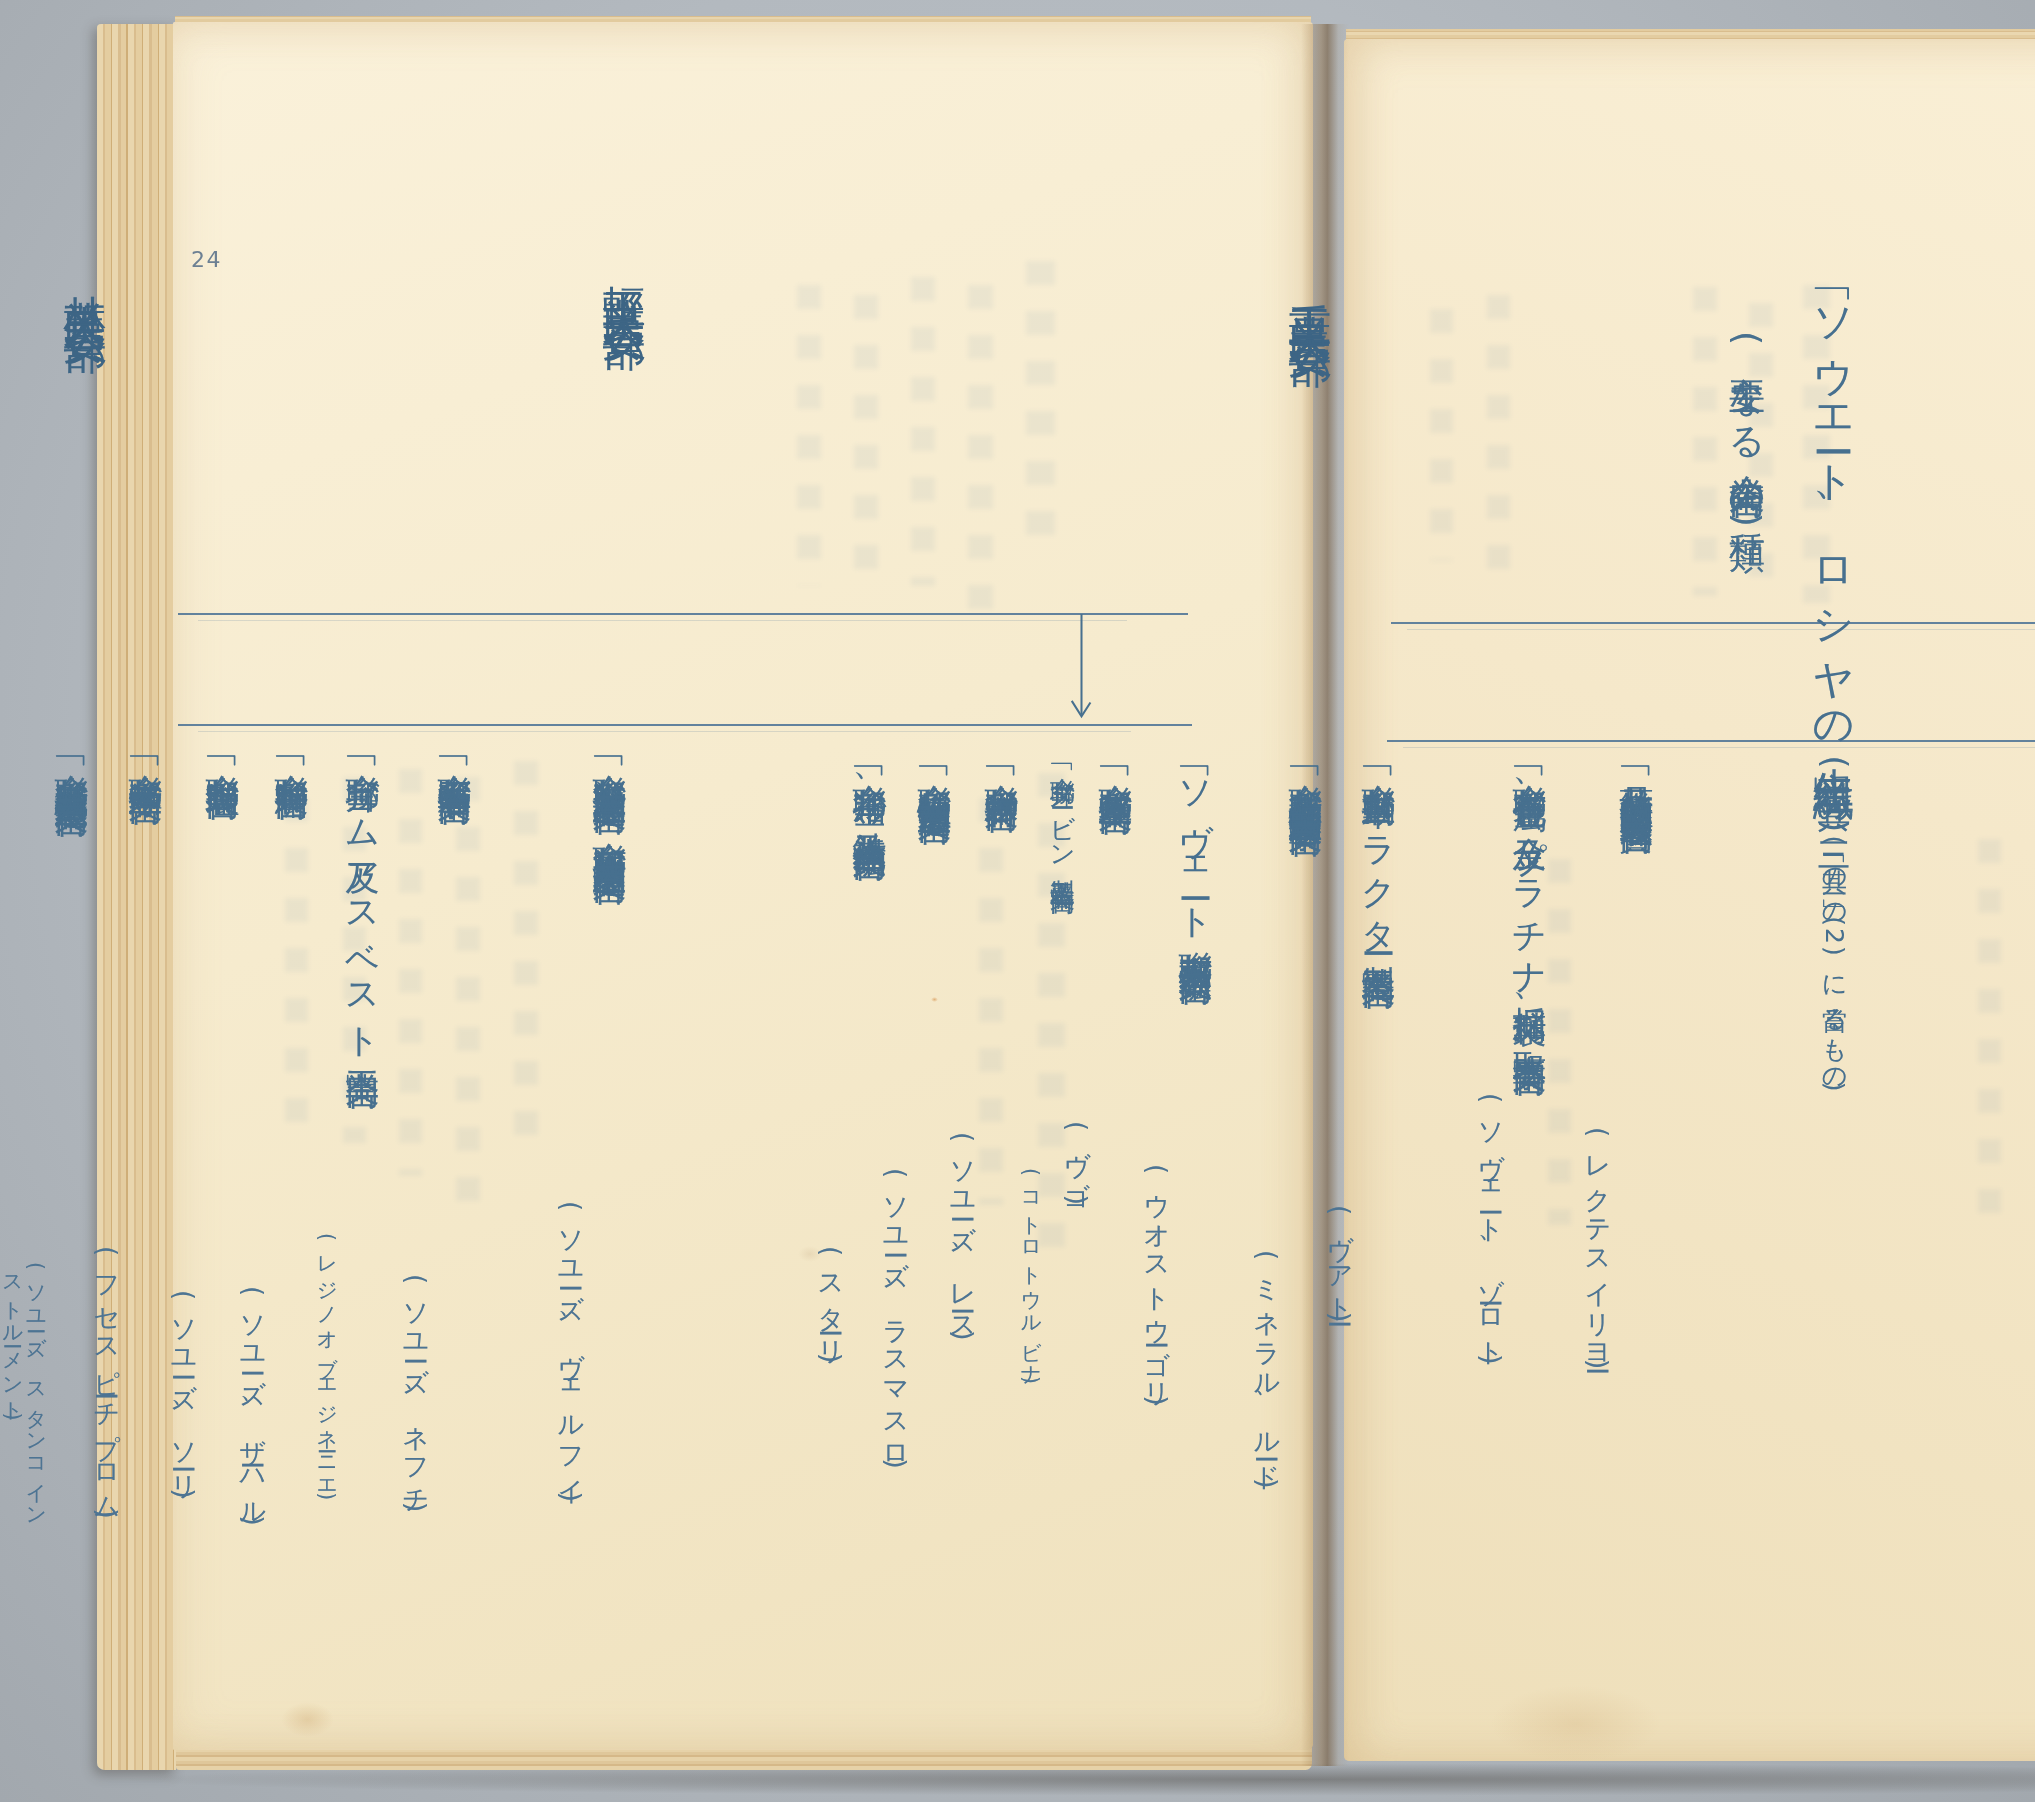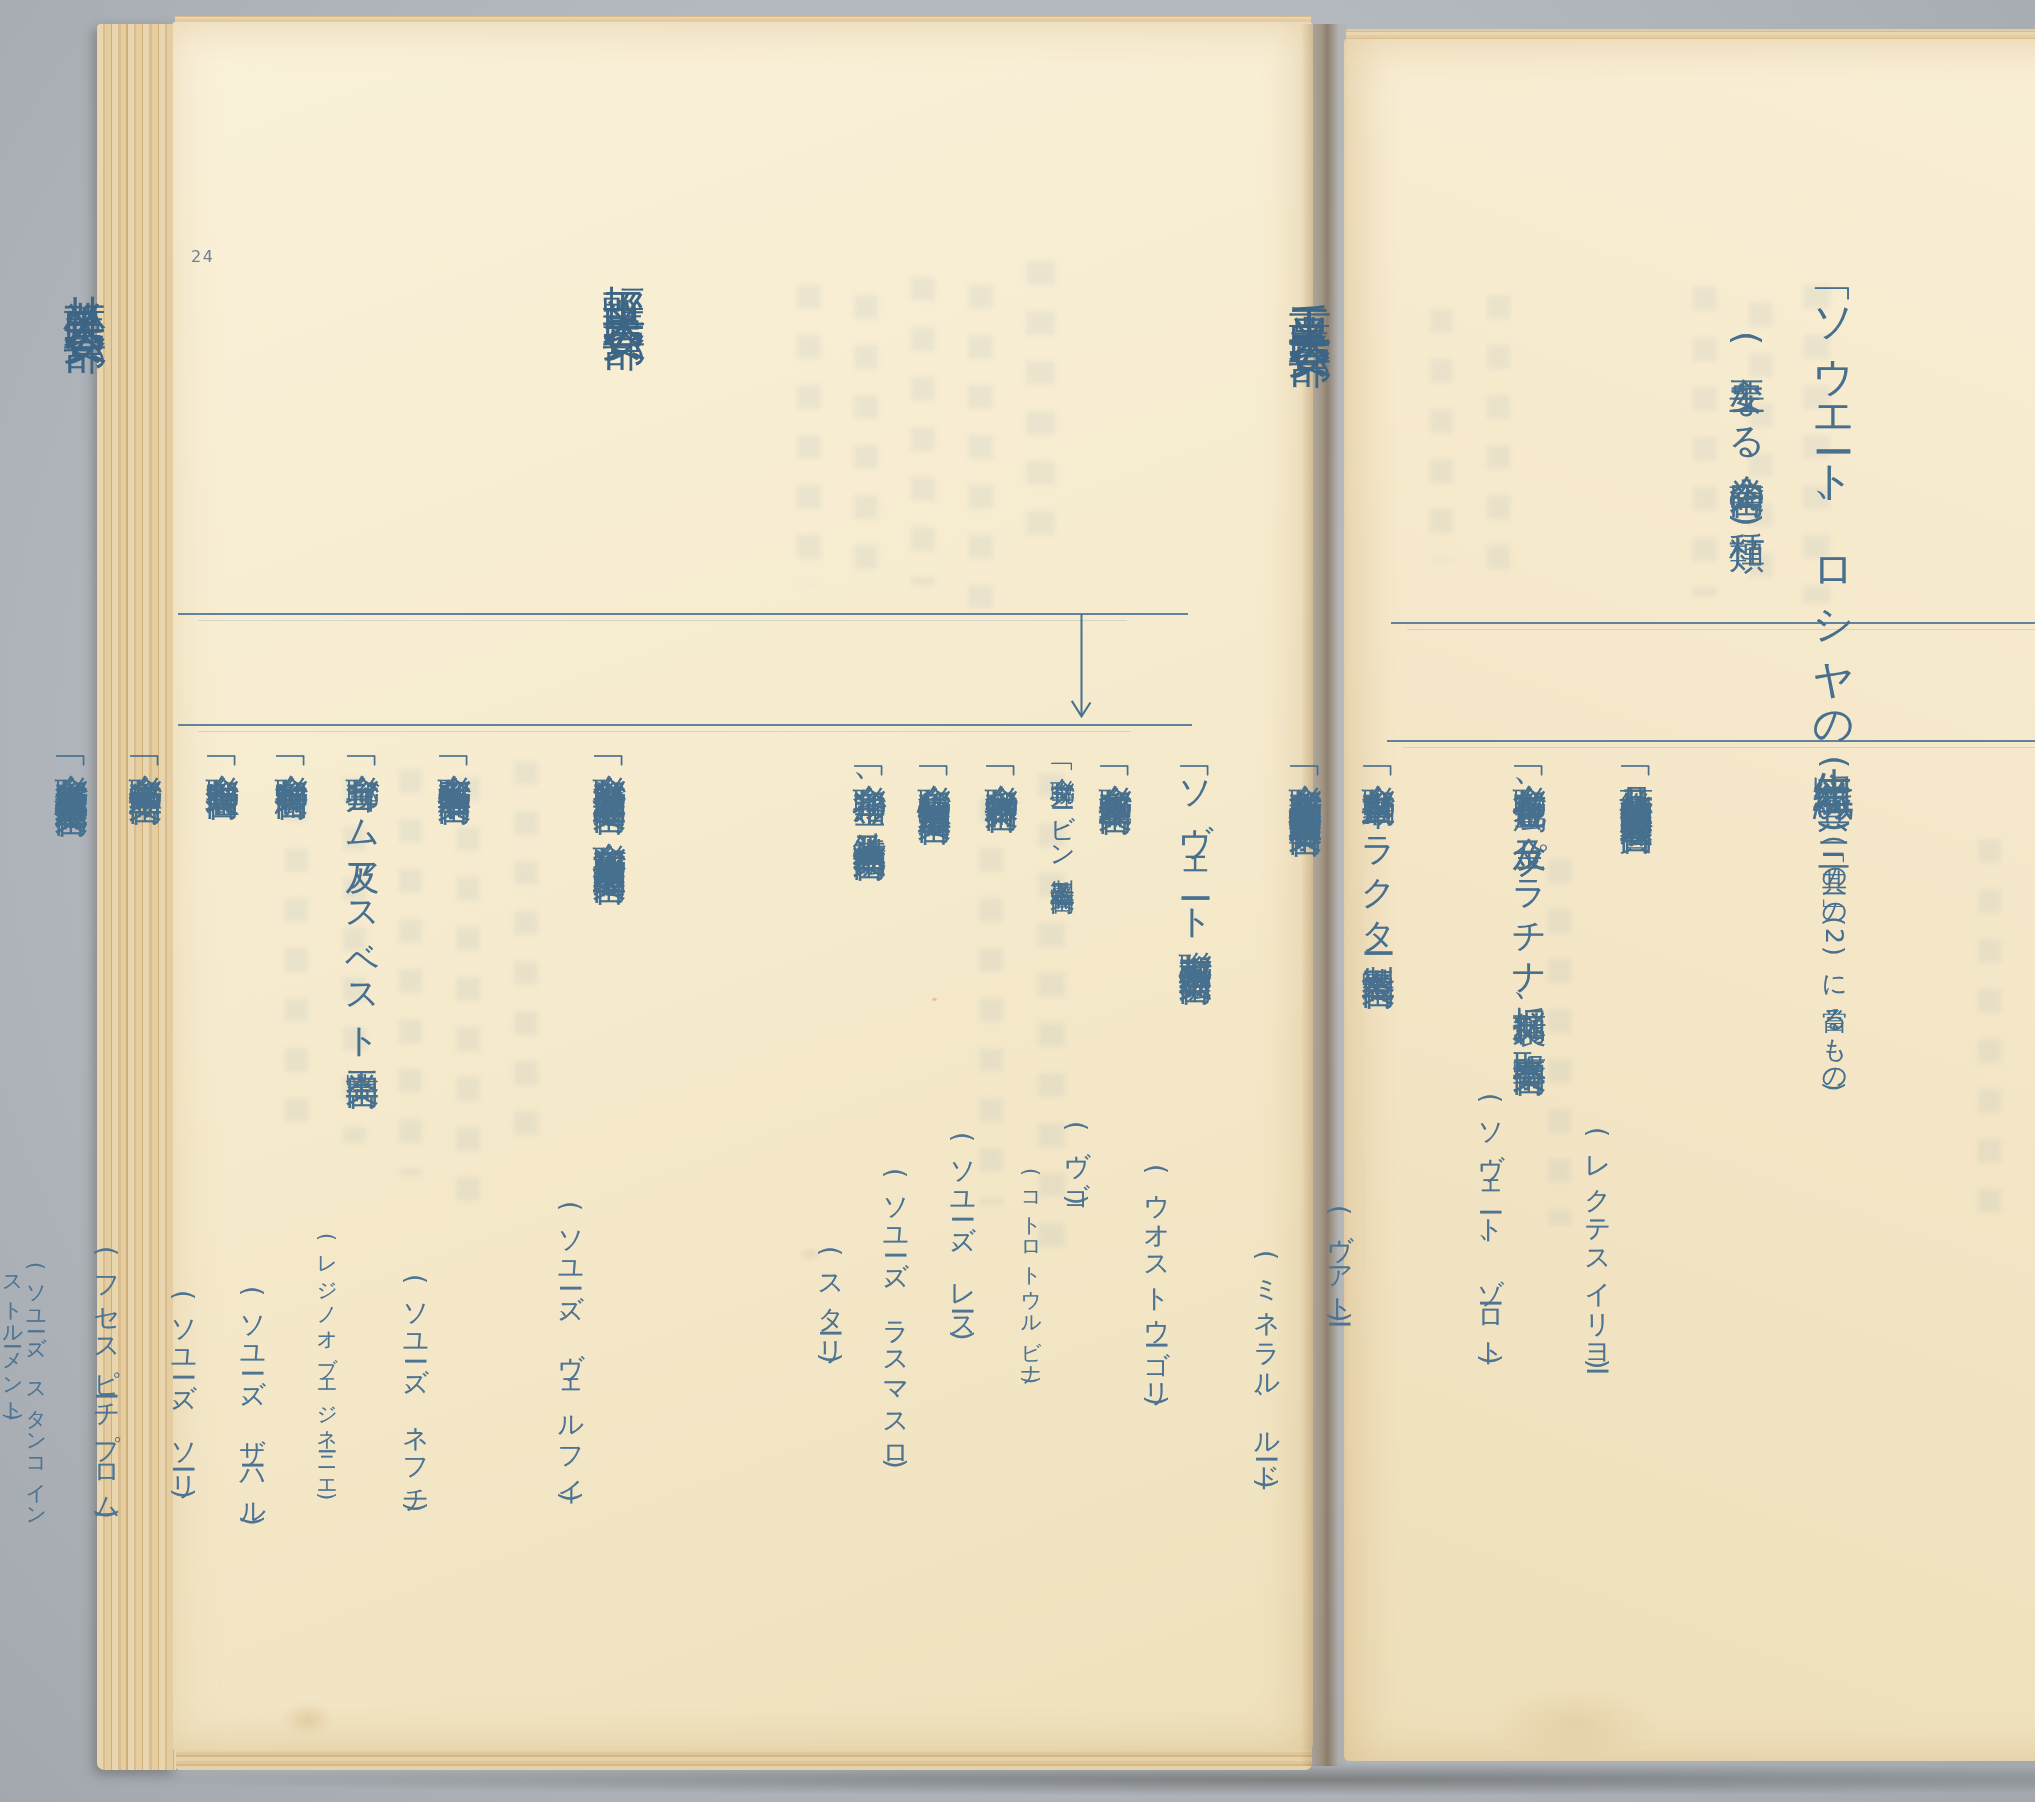--- a/index.html
+++ b/index.html
@@ -34,21 +34,21 @@
   .stack-bot-right{left:1346px;top:1731px;width:1081px;height:28.5px;
     background:repeating-linear-gradient(0deg,#e8d4ab 0 4.1px,#d6ba8a 4.1px 6.1px,#e0c89b 6.1px 9.8px);
     border-radius:0 0 4.1px 7.3px;}
   .gutter{left:1301px;top:24.4px;width:48px;height:1742px;
     background:linear-gradient(90deg,rgba(160,125,75,0) 0%,rgba(140,105,60,.45) 42%,rgba(110,80,45,.55) 55%,rgba(160,125,75,.12) 78%,rgba(160,125,75,0) 100%);}
   .book-shadow{left:106px;top:1763px;width:2394px;height:33px;border-radius:50%;
     background:radial-gradient(ellipse at 50% 50%,rgba(50,45,38,.38) 0%,rgba(50,45,38,0) 70%);}
   
   .vcol{position:absolute;writing-mode:vertical-rl;text-orientation:mixed;
     color:var(--ink);line-height:1.08;text-shadow:0 0 0.4px rgba(70,110,142,.35);}
-  .pagenum{position:absolute;font-size:16px;color:#6d8093;letter-spacing:1.6px;}
+  .pagenum{position:absolute;font-size:22px;color:#6d8093;letter-spacing:1.6px;}
   .title-main{font-size:41px;letter-spacing:4.1px;}
   .title-part{font-size:33px;letter-spacing:3.3px;}
   .title-note{font-size:25px;letter-spacing:2px;}
   .subtitle{font-size:36px;letter-spacing:3.7px;}
   .header{font-size:43px;letter-spacing:5.7px;color:var(--ink-dark);}
   .item{position:absolute;writing-mode:vertical-rl;text-orientation:mixed;
     color:var(--ink);text-shadow:0 0 0.4px rgba(70,110,142,.35);}
   .item .main{font-size:34px;letter-spacing:2.4px;line-height:1.12;}
   .item .sub{display:block;margin-block-start:5.7px;font-size:26px;letter-spacing:1.6px;
     white-space:pre-line;line-height:1.15;color:#4d7493;}

